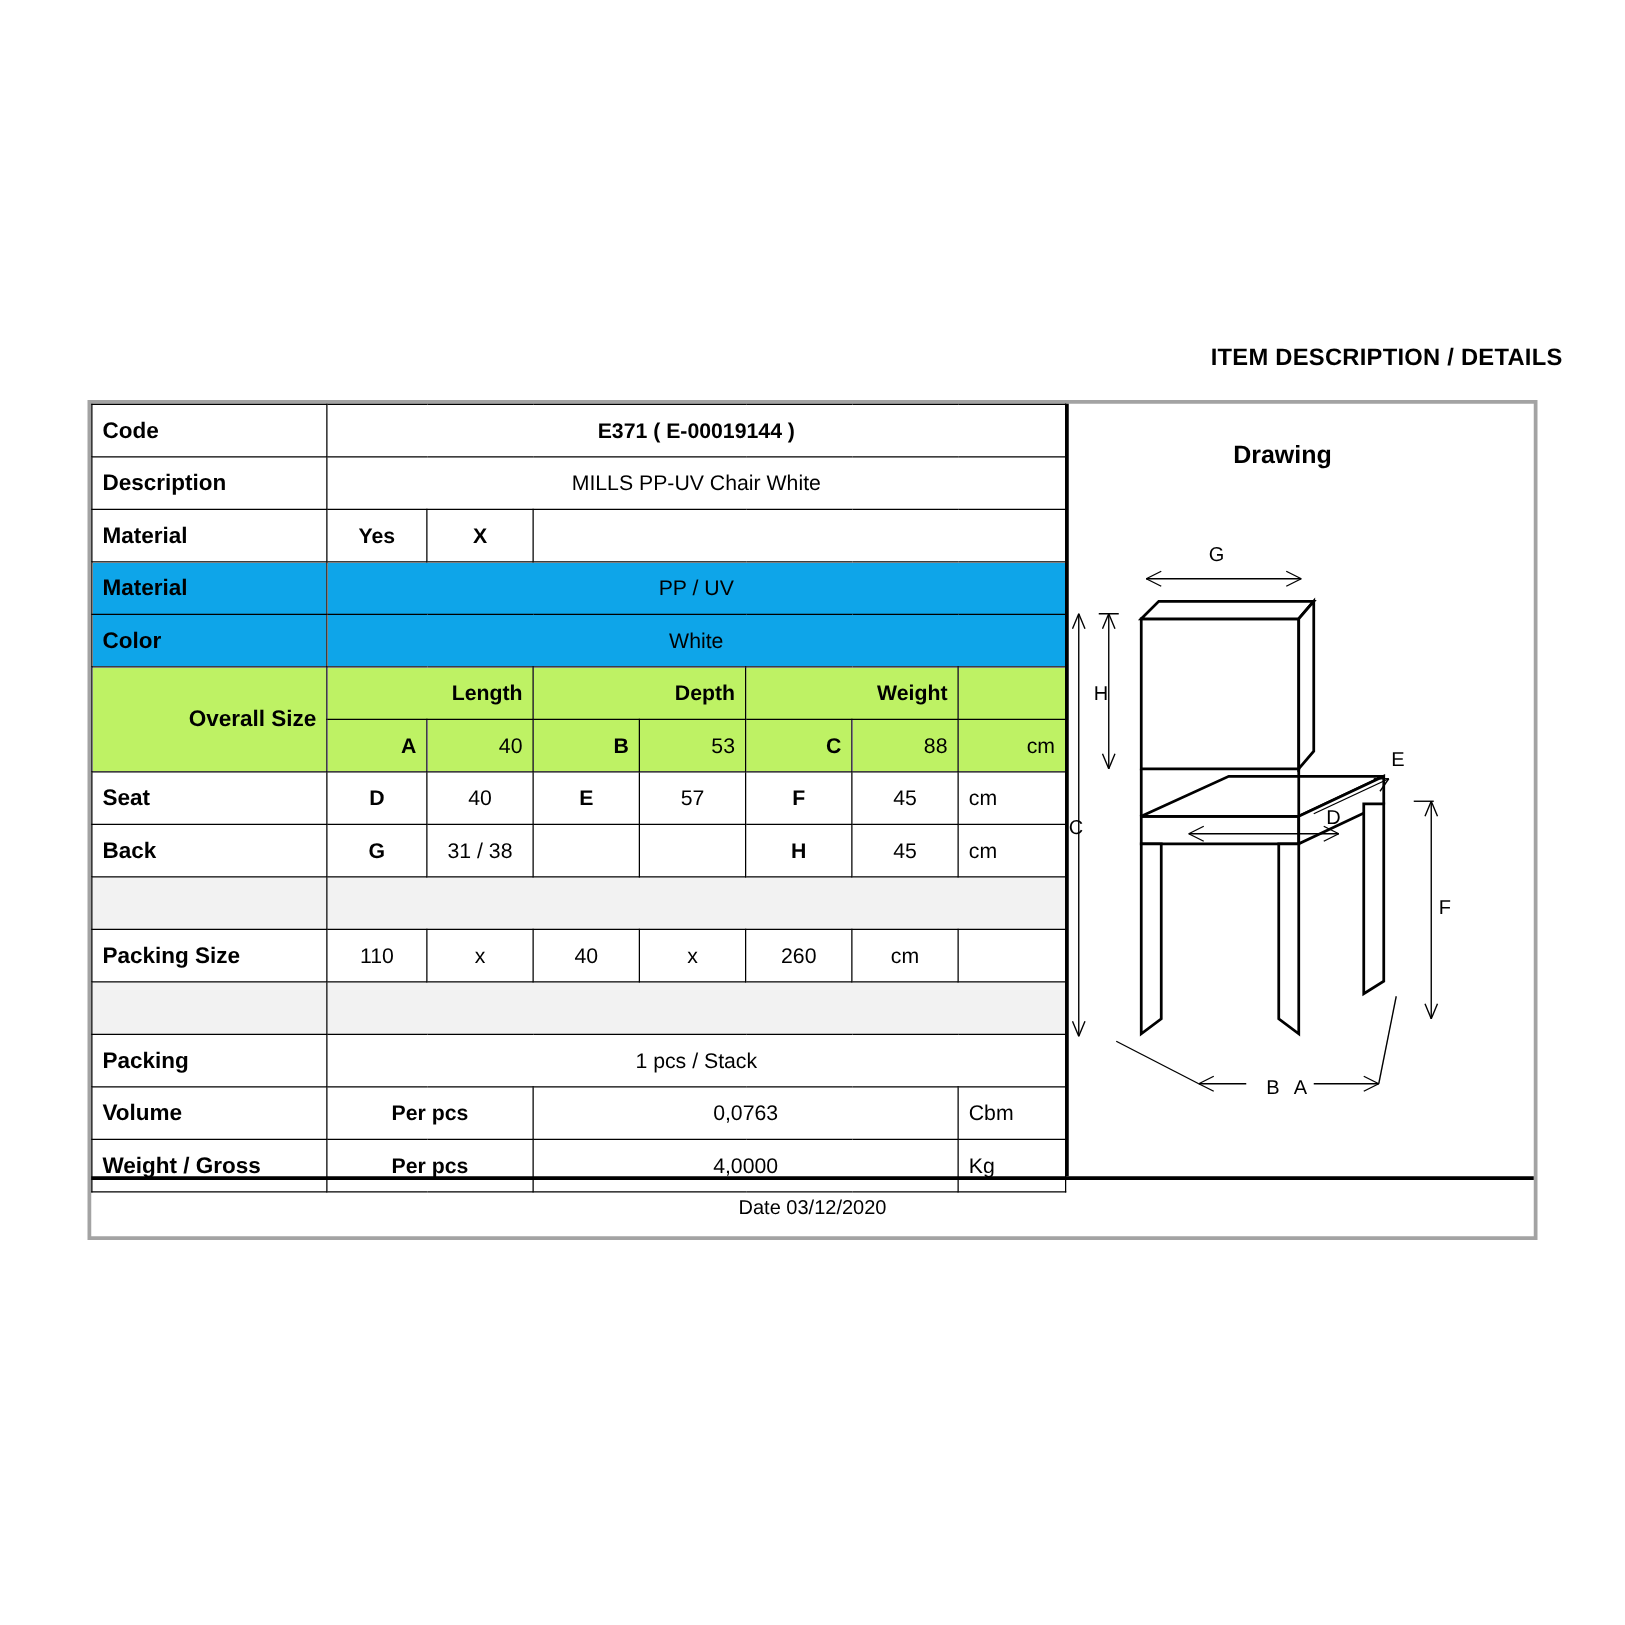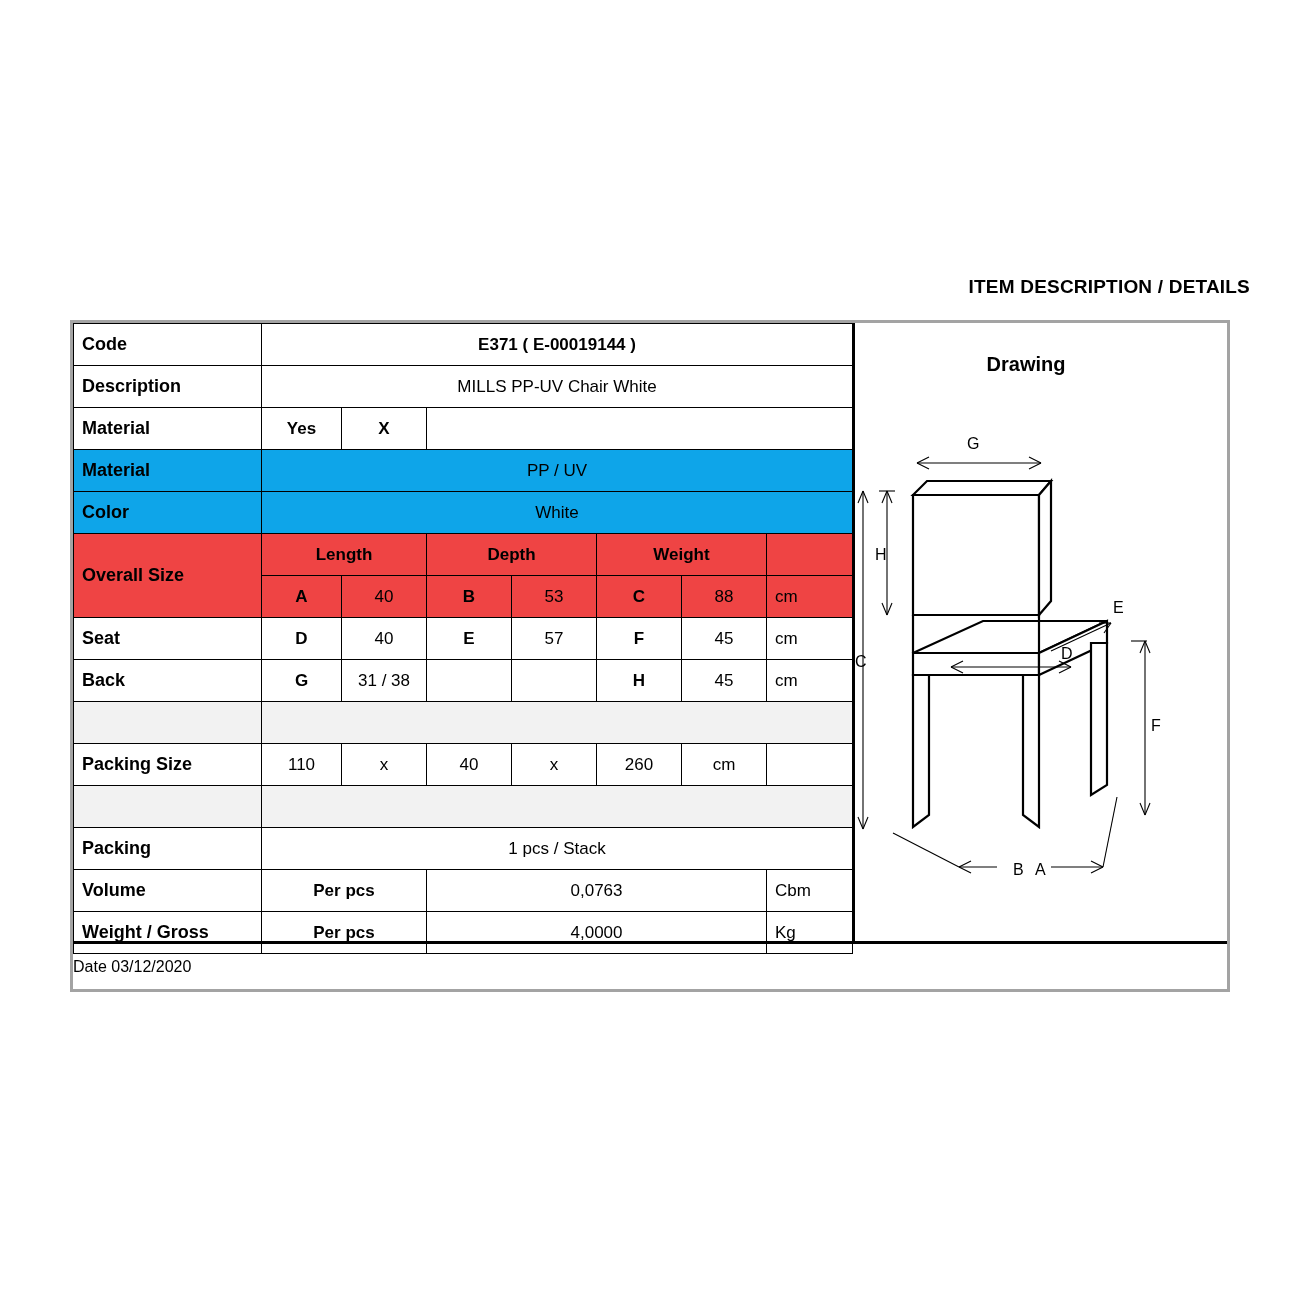--- a/index.html
+++ b/index.html
@@ -64,21 +64,21 @@
     white-space: nowrap;
   }
   td.lbl {
     font-weight: bold;
     font-size: 18px;
     padding-left: 10px;
   }
   td.ctr { text-align: center; }
   td.bold { font-weight: bold; }
   td.shade { background: #0ea5e9; }
-  td.yellow { background: #ef4444; }
+  td.yellow { background: #bef264; text-align: right; }
   .blank-row td {
     background: #f2f2f2;
     height: 38px;
   }
   .drawing-pane {
     position: absolute;
     left: 782px;
     top: 0;
     width: 375px;
     height: 618px;
@@ -101,20 +101,21 @@
   .footer-band {
     position: absolute;
     left: 0;
     top: 618px;
     width: 1154px;
     height: 48px;
     border-top: 3px solid #000;
     box-sizing: border-box;
     display: flex;
     align-items: center;
+    justify-content: center;
     font-size: 16px;
   }
   .u-cm { font-size: 17px; }
 </style>
 </head>
 <body>
 
 <div class="sheet">
 
   <div class="page-title">ITEM DESCRIPTION / DETAILS</div>

